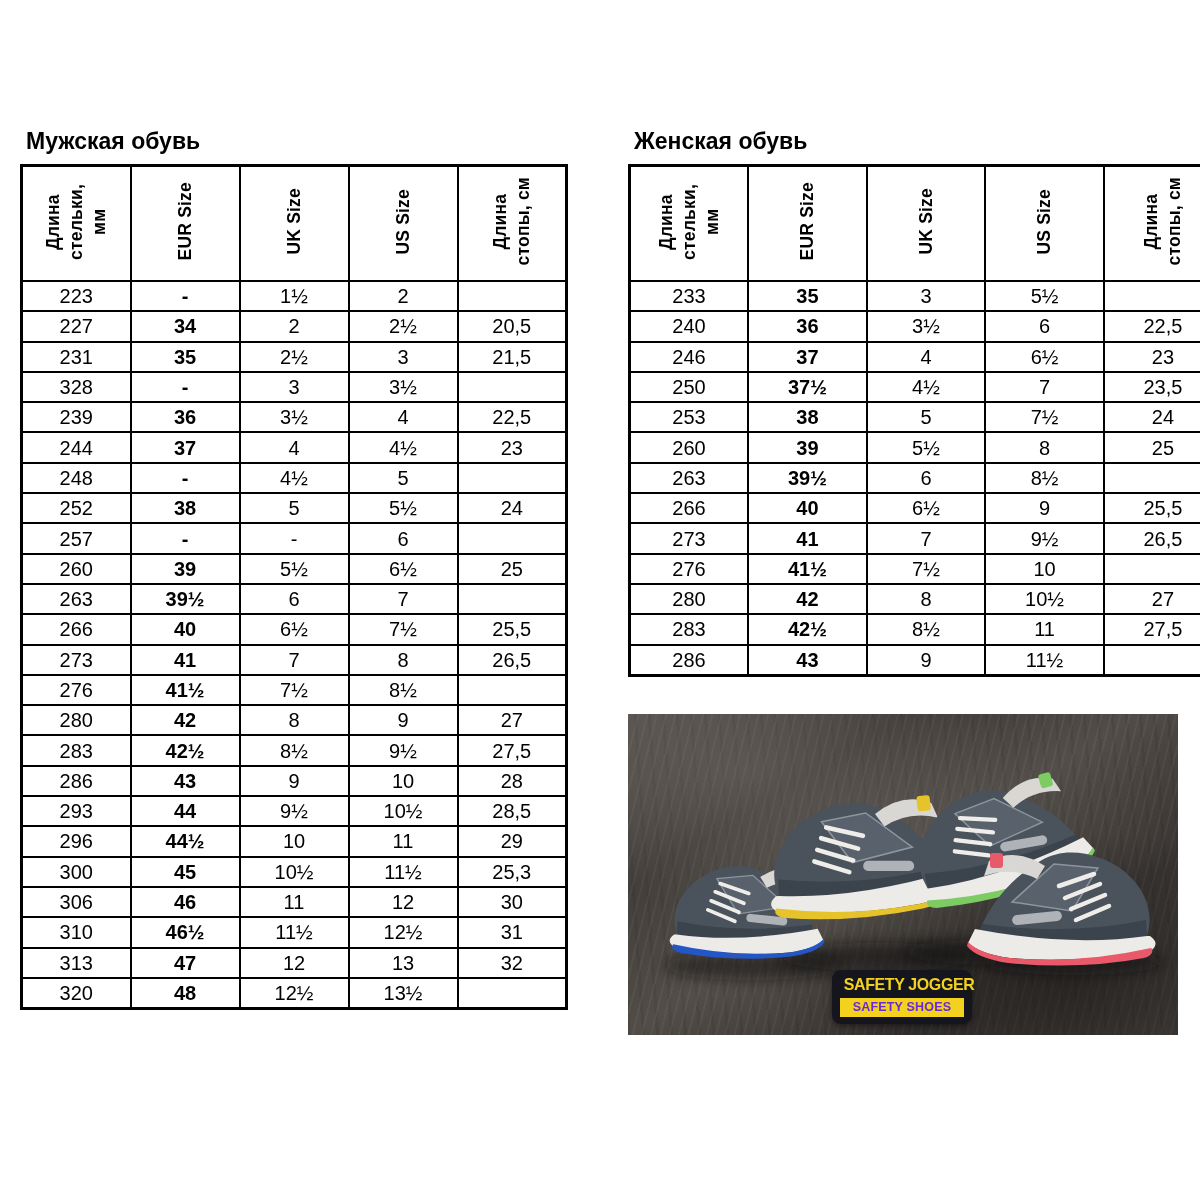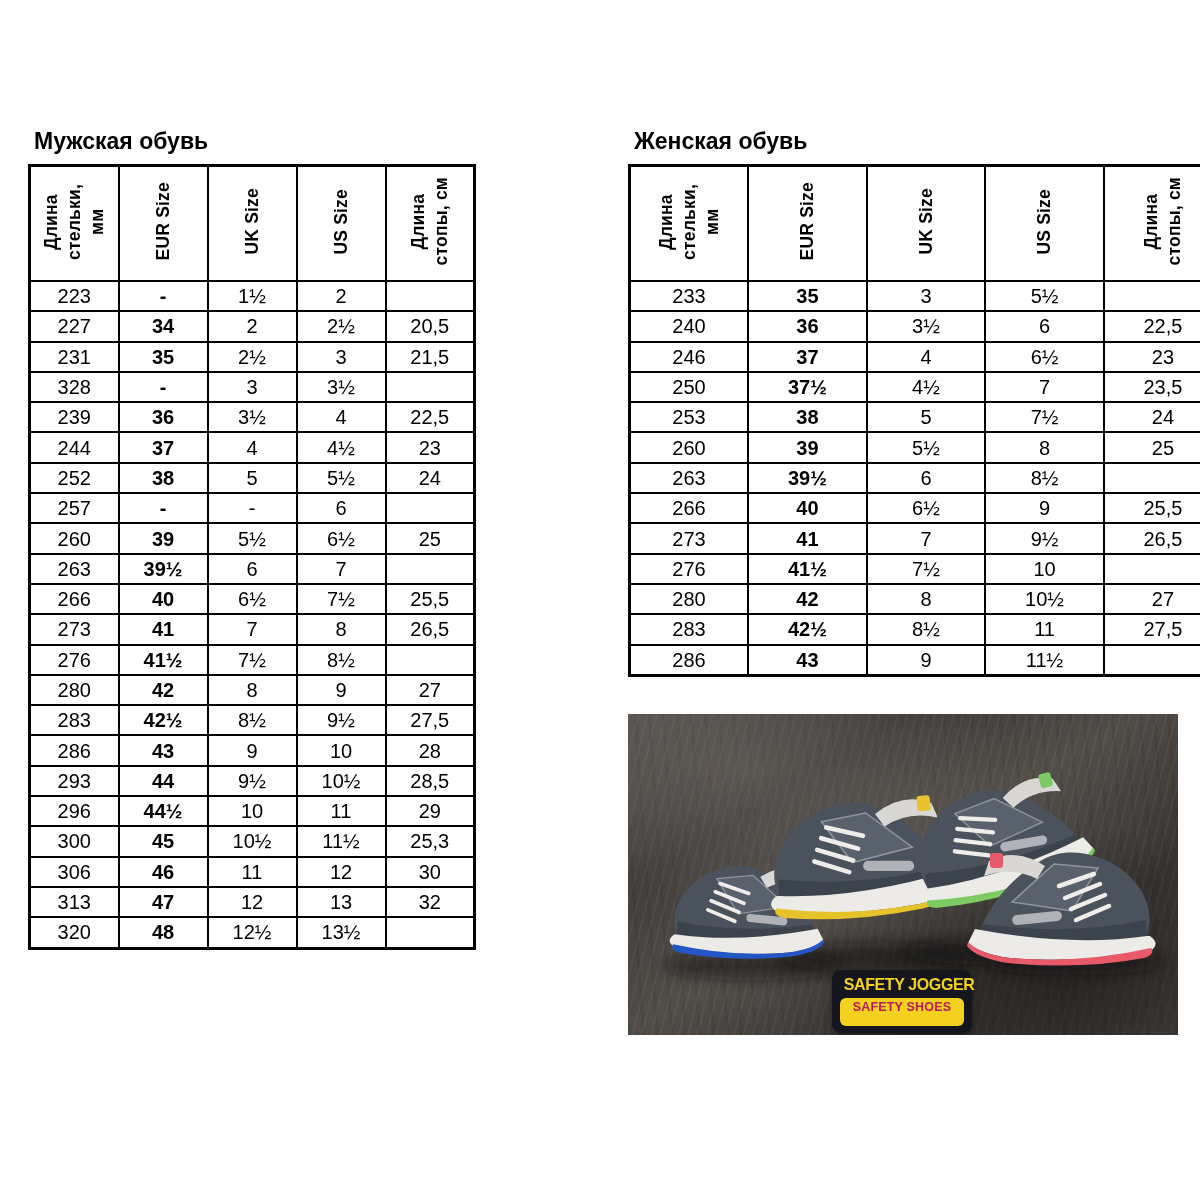--- a/index.html
+++ b/index.html
@@ -1,21 +1,21 @@
 <!DOCTYPE html>
 <html><head>
 <meta charset="utf-8">
 <style>
   html,body{margin:0;padding:0;background:#fff;}
   .page{
     position:relative;width:1200px;height:1200px;background:#fff;overflow:hidden;
     font-family:"Liberation Sans",sans-serif;color:#000;
   }
   .col{position:absolute;top:128px;}
-  .col-left{left:28px;width:448px;}
+  .col-left{left:20px;width:548px;}
   .col-right{left:628px;width:596px;}
   h2.tbl-title{
     margin:0 0 10px 6px;font-size:23px;line-height:26px;font-weight:700;
   }
   table.size-table{
     border-collapse:collapse;table-layout:fixed;width:100%;
     border:3px solid #000;
   }
   table.size-table th,table.size-table td{
     border:2px solid #000;padding:0;text-align:center;vertical-align:middle;
@@ -44,22 +44,22 @@
   .logo{
     position:absolute;left:204px;top:256px;width:140px;box-sizing:border-box;
     background:#15151e;border-radius:9px;padding:5px 8px 7px;
     box-shadow:0 2px 6px rgba(0,0,0,.5);
   }
   .logo-top{
     color:#f2d21f;font-size:17px;font-weight:700;text-align:center;
     letter-spacing:-.4px;white-space:nowrap;transform:scaleX(.94);
   }
   .logo-bottom{
-    margin-top:3px;background:#f2d21f;color:#be185d;border-radius:6px;
-    text-align:center;font-size:12.5px;font-weight:700;padding:2px 0 12px;
+    margin-top:3px;background:#f2d21f;color:#6d28d9;border-radius:0;
+    text-align:center;font-size:12.5px;font-weight:700;padding:2px 0 3px;
     letter-spacing:.2px;white-space:nowrap;
   }
 </style>
 </head>
 <body>
 
 <div class="page">
 
   <section class="col col-left">
     <h2 class="tbl-title">Мужская обувь</h2>
@@ -113,20 +113,27 @@
             <td>22,5</td>
           </tr>
           <tr>
             <td>244</td>
             <td class="bold">37</td>
             <td>4</td>
             <td>4½</td>
             <td>23</td>
           </tr>
           <tr>
+            <td>248</td>
+            <td class="bold">-</td>
+            <td>4½</td>
+            <td>5</td>
+            <td></td>
+          </tr>
+          <tr>
             <td>252</td>
             <td class="bold">38</td>
             <td>5</td>
             <td>5½</td>
             <td>24</td>
           </tr>
           <tr>
             <td>257</td>
             <td class="bold">-</td>
             <td>-</td>
@@ -209,20 +216,27 @@
             <td>10½</td>
             <td>11½</td>
             <td>25,3</td>
           </tr>
           <tr>
             <td>306</td>
             <td class="bold">46</td>
             <td>11</td>
             <td>12</td>
             <td>30</td>
+          </tr>
+          <tr>
+            <td>310</td>
+            <td class="bold">46½</td>
+            <td>11½</td>
+            <td>12½</td>
+            <td>31</td>
           </tr>
           <tr>
             <td>313</td>
             <td class="bold">47</td>
             <td>12</td>
             <td>13</td>
             <td>32</td>
           </tr>
           <tr>
             <td>320</td>

